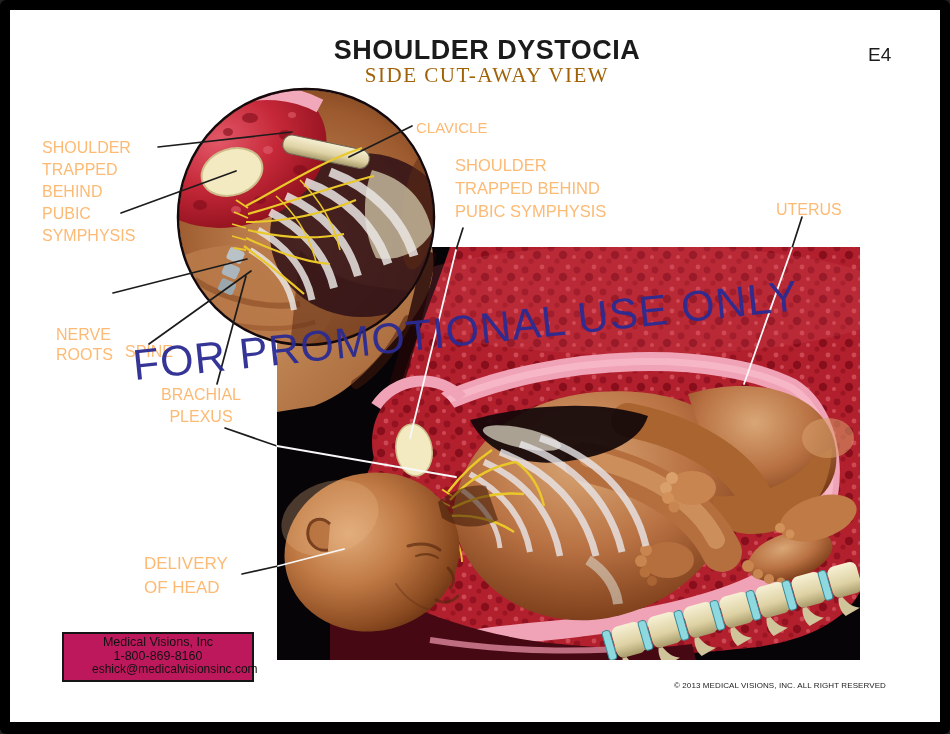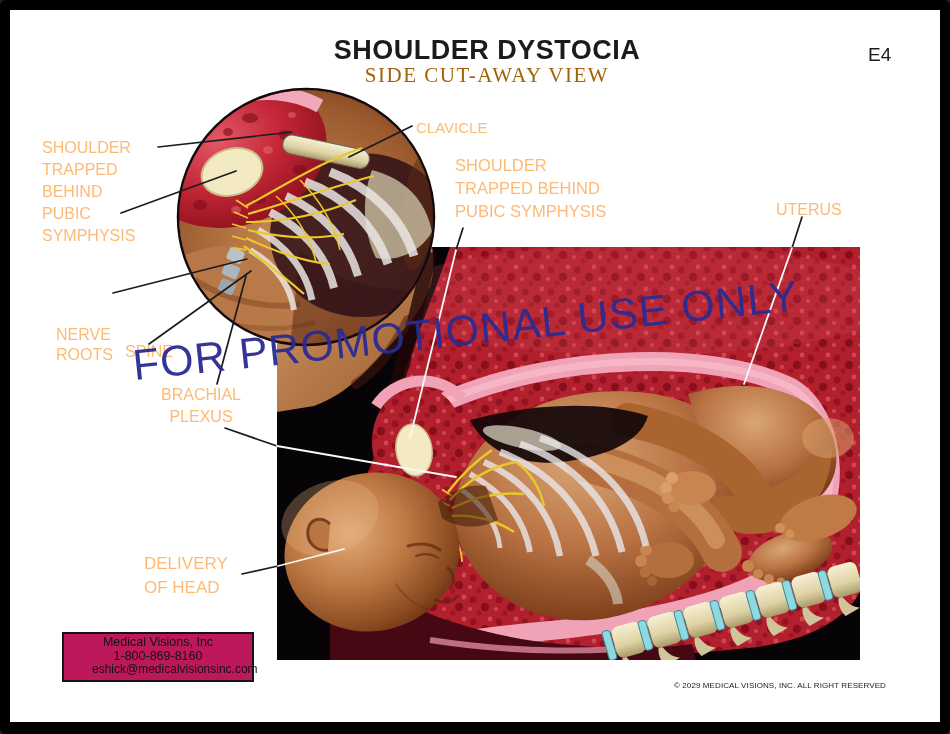--- a/index.html
+++ b/index.html
@@ -361,14 +361,14 @@
 OF HEAD</div>
 
   <div class="watermark">FOR PROMOTIONAL USE ONLY</div>
 
   <div class="contact">
     <div class="cline">Medical Visions, Inc</div>
     <div class="cline">1-800-869-8160</div>
     <div class="cline email">eshick@medicalvisionsinc.com</div>
   </div>
 
-  <div class="copyright">© 2029 MEDICAL VISIONS, INC. ALL RIGHT RESERVED</div>
+  <div class="copyright">© 2013 MEDICAL VISIONS, INC. ALL RIGHT RESERVED</div>
 </div>
 
 </body></html>

